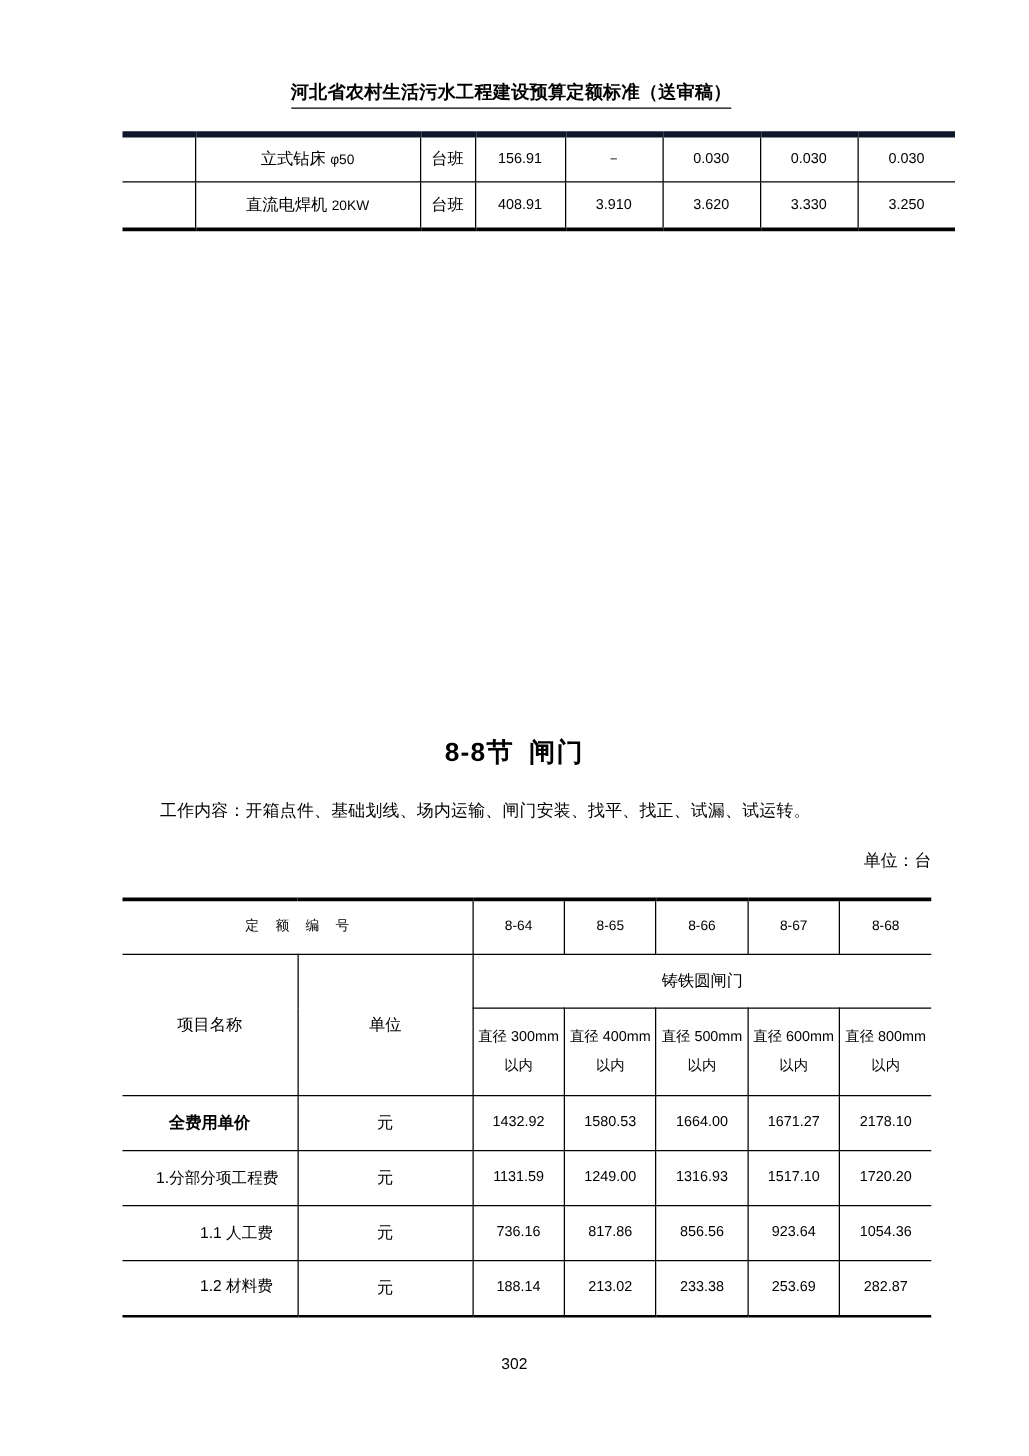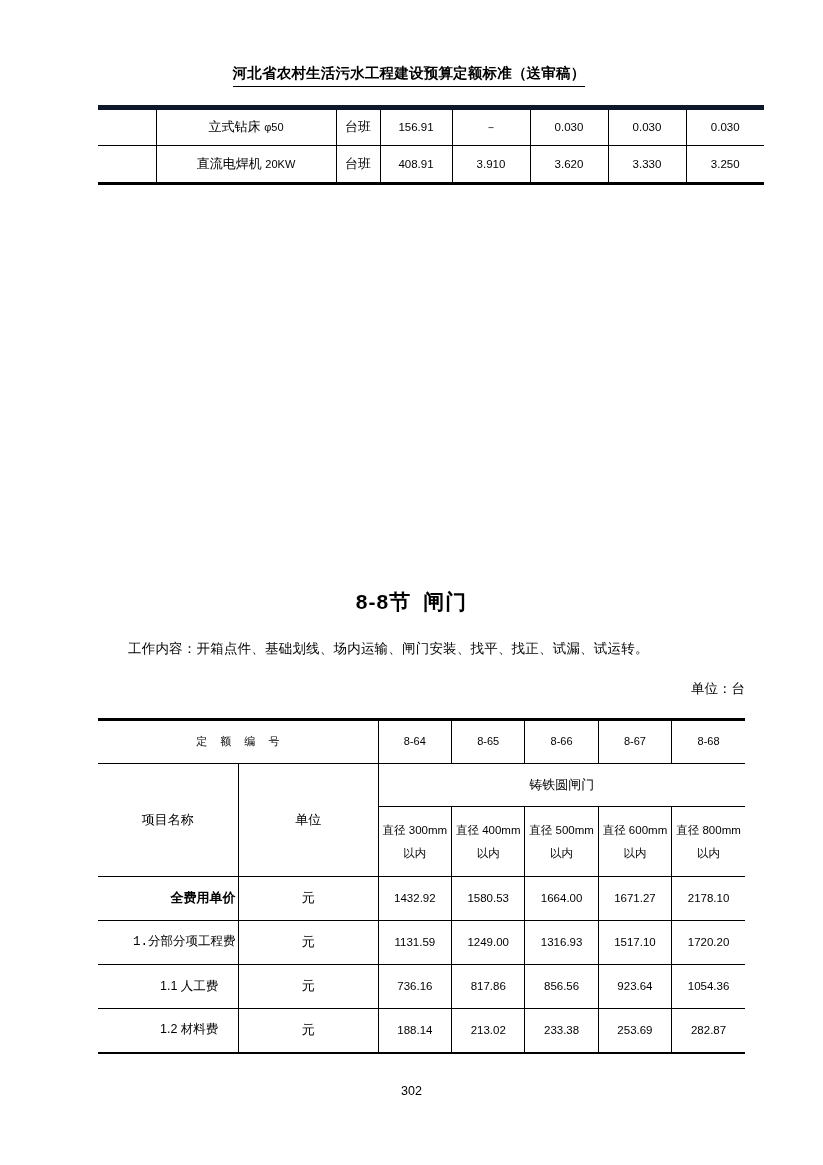--- a/index.html
+++ b/index.html
@@ -137,26 +137,26 @@
   #main-table .h-unit { font-size: 13px; height: 113px; }
   #main-table .h-group { font-size: 13px; height: 43px; }
   #main-table .h-spec {
     font-size: 11.5px;
     height: 70px;
     line-height: 2.0;
     padding: 0 1px;
   }
 
   #main-table .r-label {
-    text-align: right;
+    text-align: center;
     font-size: 12.5px;
     height: 44px;
   }
   #main-table .r-label.bold { font-weight: bold; font-size: 13px; }
-  #main-table .r-label.ind1 { text-align: right; padding-left: 14px; font-family: Liberation Mono, monospace; }
+  #main-table .r-label.ind1 { text-align: center; padding-left: 14px; }
   #main-table .r-label.ind2 { text-align: left; padding-left: 62px; }
   #main-table .r-unit { font-size: 13px; height: 44px; }
   #main-table .r-val  { font-size: 11.5px; height: 44px; }
 
   
   .page-number {
     position: absolute;
     left: 0;
     top: 1084px;
     width: 823px;

